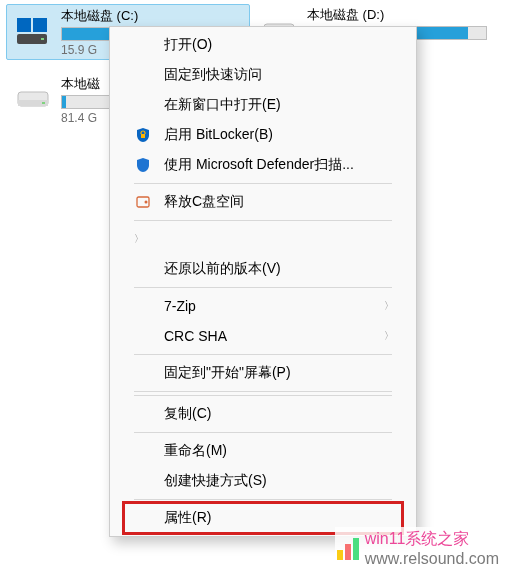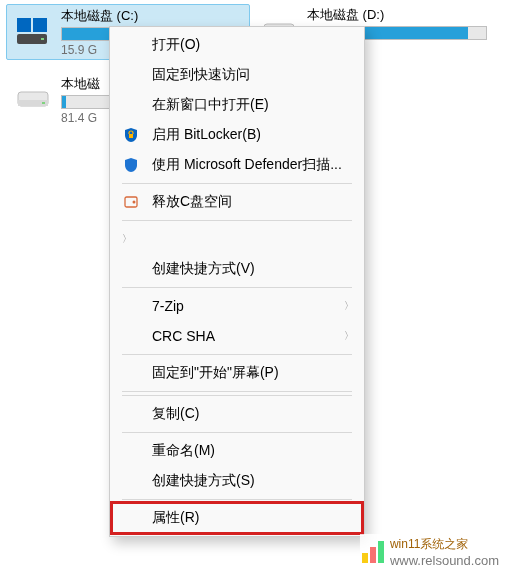--- a/index.html
+++ b/index.html
@@ -62,25 +62,25 @@
     }
     .drive-size {
       font-size: 12px;
       color: #6f6f6f;
     }
     
     .context-menu {
       position: absolute;
       left: 109px;
       top: 26px;
-      width: 256px;
+      width: 308px;
       background: #f9f9f9;
       border: 1px solid #cccccc;
       box-shadow: 4px 6px 12px rgba(0,0,0,0.22);
-      padding: 3px 2px;
+      padding: 3px 14px;
     }
     .menu-item {
       display: flex;
       align-items: center;
       height: 30px;
       padding: 0 8px 0 10px;
       color: #000;
       cursor: default;
       position: relative;
     }
@@ -124,25 +124,25 @@
     .wm-bars {
       display: flex;
       align-items: flex-end;
       gap: 2px;
     }
     .wm-bar { width: 6px; }
     .wm-b1 { height: 10px; background: #facc15; }
     .wm-b2 { height: 16px; background: #f87171; }
     .wm-b3 { height: 22px; background: #4ade80; }
     .wm-dom {
-      font-size: 12px;
-      color: #a16207;
+      font-size: 16px;
+      color: #ec4899;
     }
     .wm-url {
-      font-size: 13px;
+      font-size: 16px;
       color: #7b7b7b;
     }
   </style>
 </head>
 <body>
 
 <div class="drives-area">
 
   <div class="drive selected">
     <div class="drive-icon">
@@ -239,21 +239,21 @@
     </span>
     <span class="menu-label">释放C盘空间</span>
   </div>
 
   <div class="separator"></div>
 
   <div class="menu-item">
     <span class="menu-arrow">〉</span>
   </div>
   <div class="menu-item">
-    <span class="menu-label no-icon">创建快捷方式(V)</span>
+    <span class="menu-label no-icon">还原以前的版本(V)</span>
   </div>
 
   <div class="separator"></div>
 
   <div class="menu-item">
     <span class="menu-label no-icon">7-Zip</span>
     <span class="menu-arrow">〉</span>
   </div>
   <div class="menu-item">
     <span class="menu-label no-icon">CRC SHA</span>

